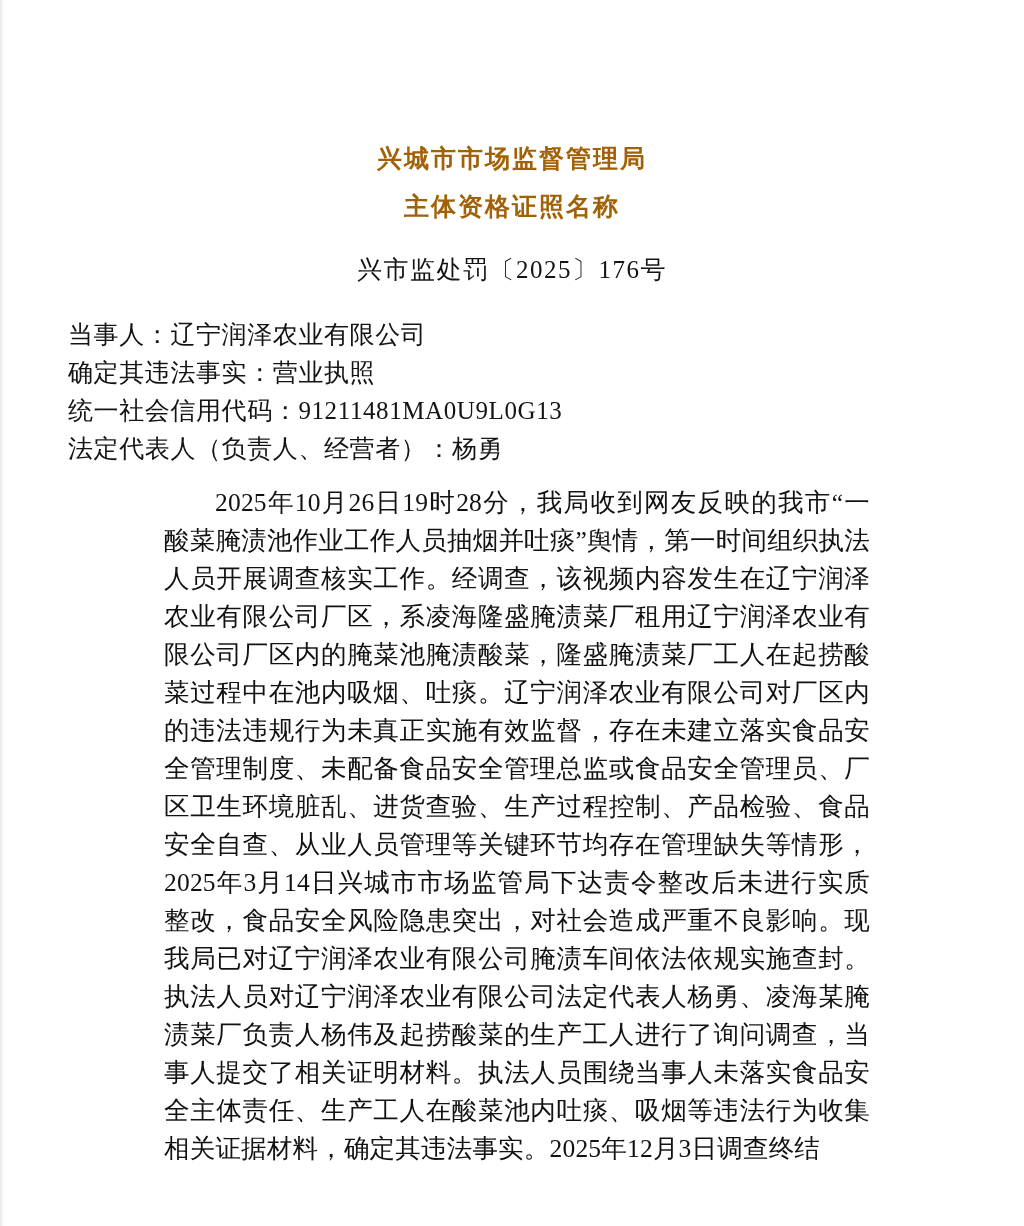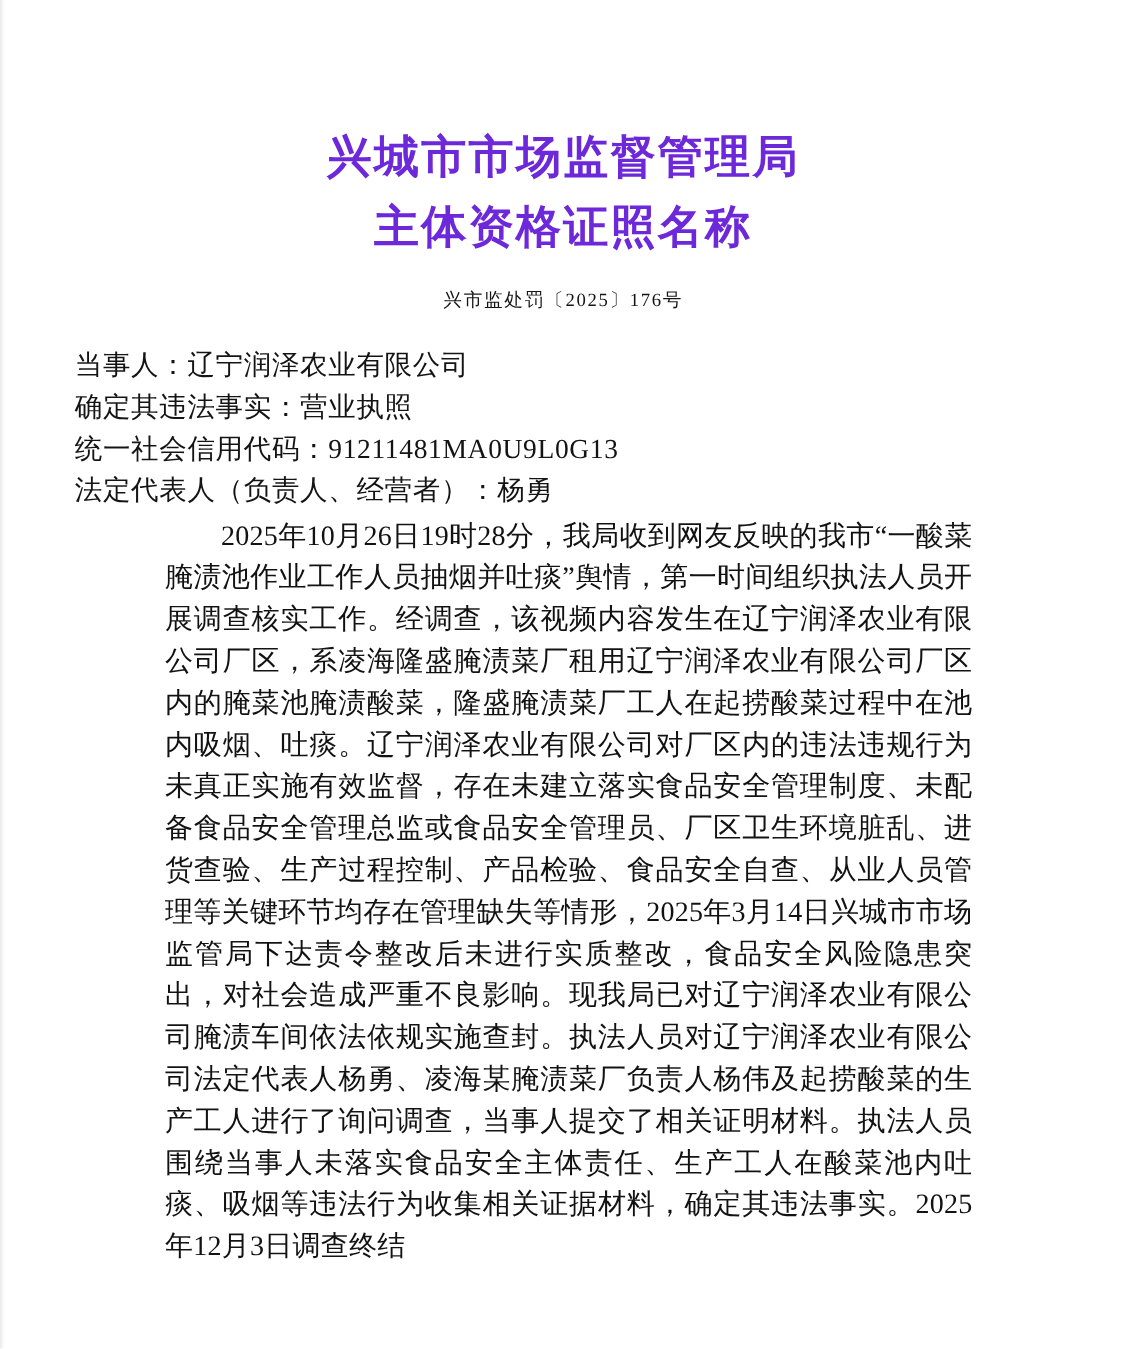--- a/index.html
+++ b/index.html
@@ -26,36 +26,37 @@
   }
   .page {
     position: relative;
     width: 1024px;
     height: 1226px;
     box-sizing: border-box;
   }
   .doc-title {
     text-align: center;
     font-weight: bold;
-    font-size: 41px;
+    font-size: 25px;
     letter-spacing: 2px;
     line-height: 1.0;
-    color: #6d28d9;
+    color: #a16207;
+    margin-top: 24px;
   }
   .doc-title .title-line-1 {
     display: block;
     padding-top: 122px;
   }
   .doc-title .title-line-2 {
     display: block;
     padding-top: 23px;
   }
   .doc-number {
     text-align: center;
-    font-size: 17px;
+    font-size: 25px;
     letter-spacing: 1.5px;
     margin-top: 34px;
     color: #141414;
   }
   .info-block {
     margin-top: 30px;
     padding-left: 68px;
     padding-right: 140px;
   }
   .info-line {
@@ -77,21 +78,21 @@
     padding-right: 138px;
   }
   .body-para {
     font-size: 25.5px;
     line-height: 38px;
     letter-spacing: 0.2px;
     text-align: justify;
     text-justify: inter-character;
     text-indent: 2em;
     color: #121212;
-    margin: 2px;
+    margin: 16px;
     word-break: break-all;
   }
 </style>
 </head>
 <body>
 
 <div class="scan-edge-left"></div>
 
 <div class="page">
 

